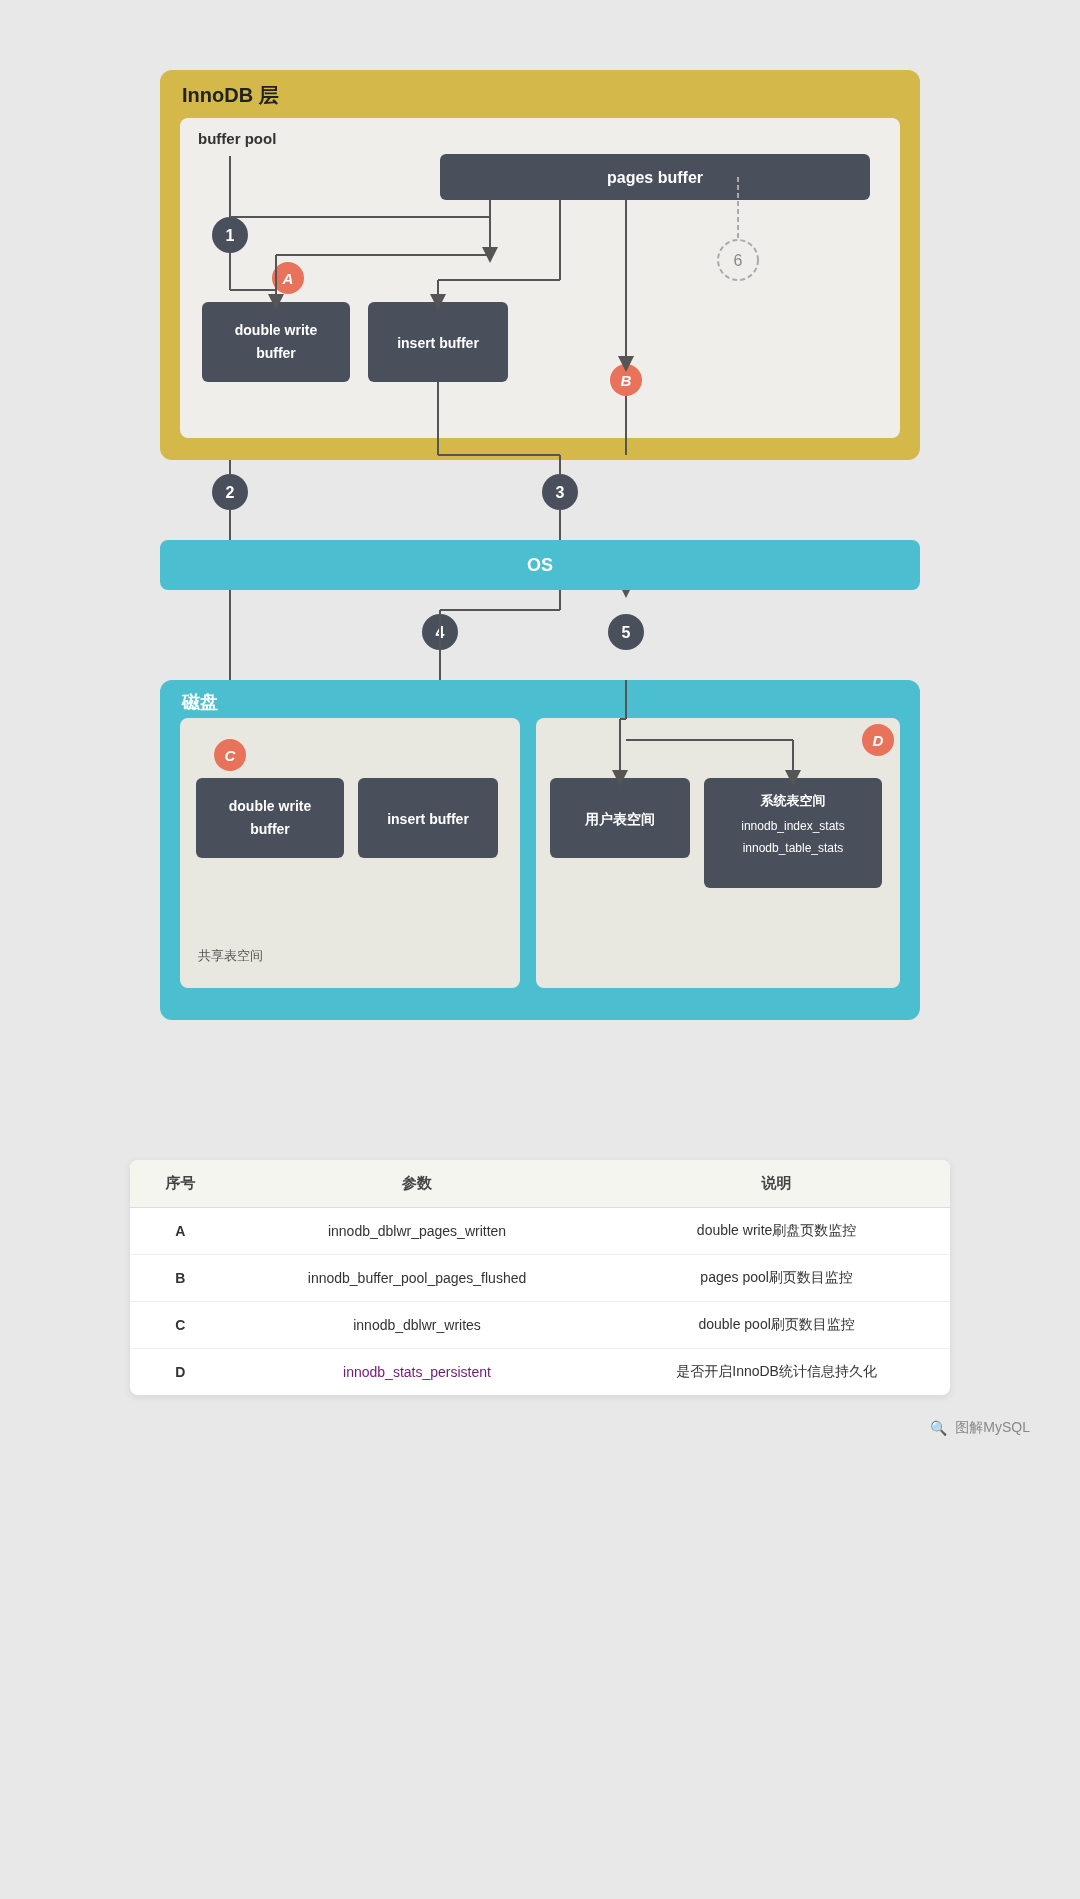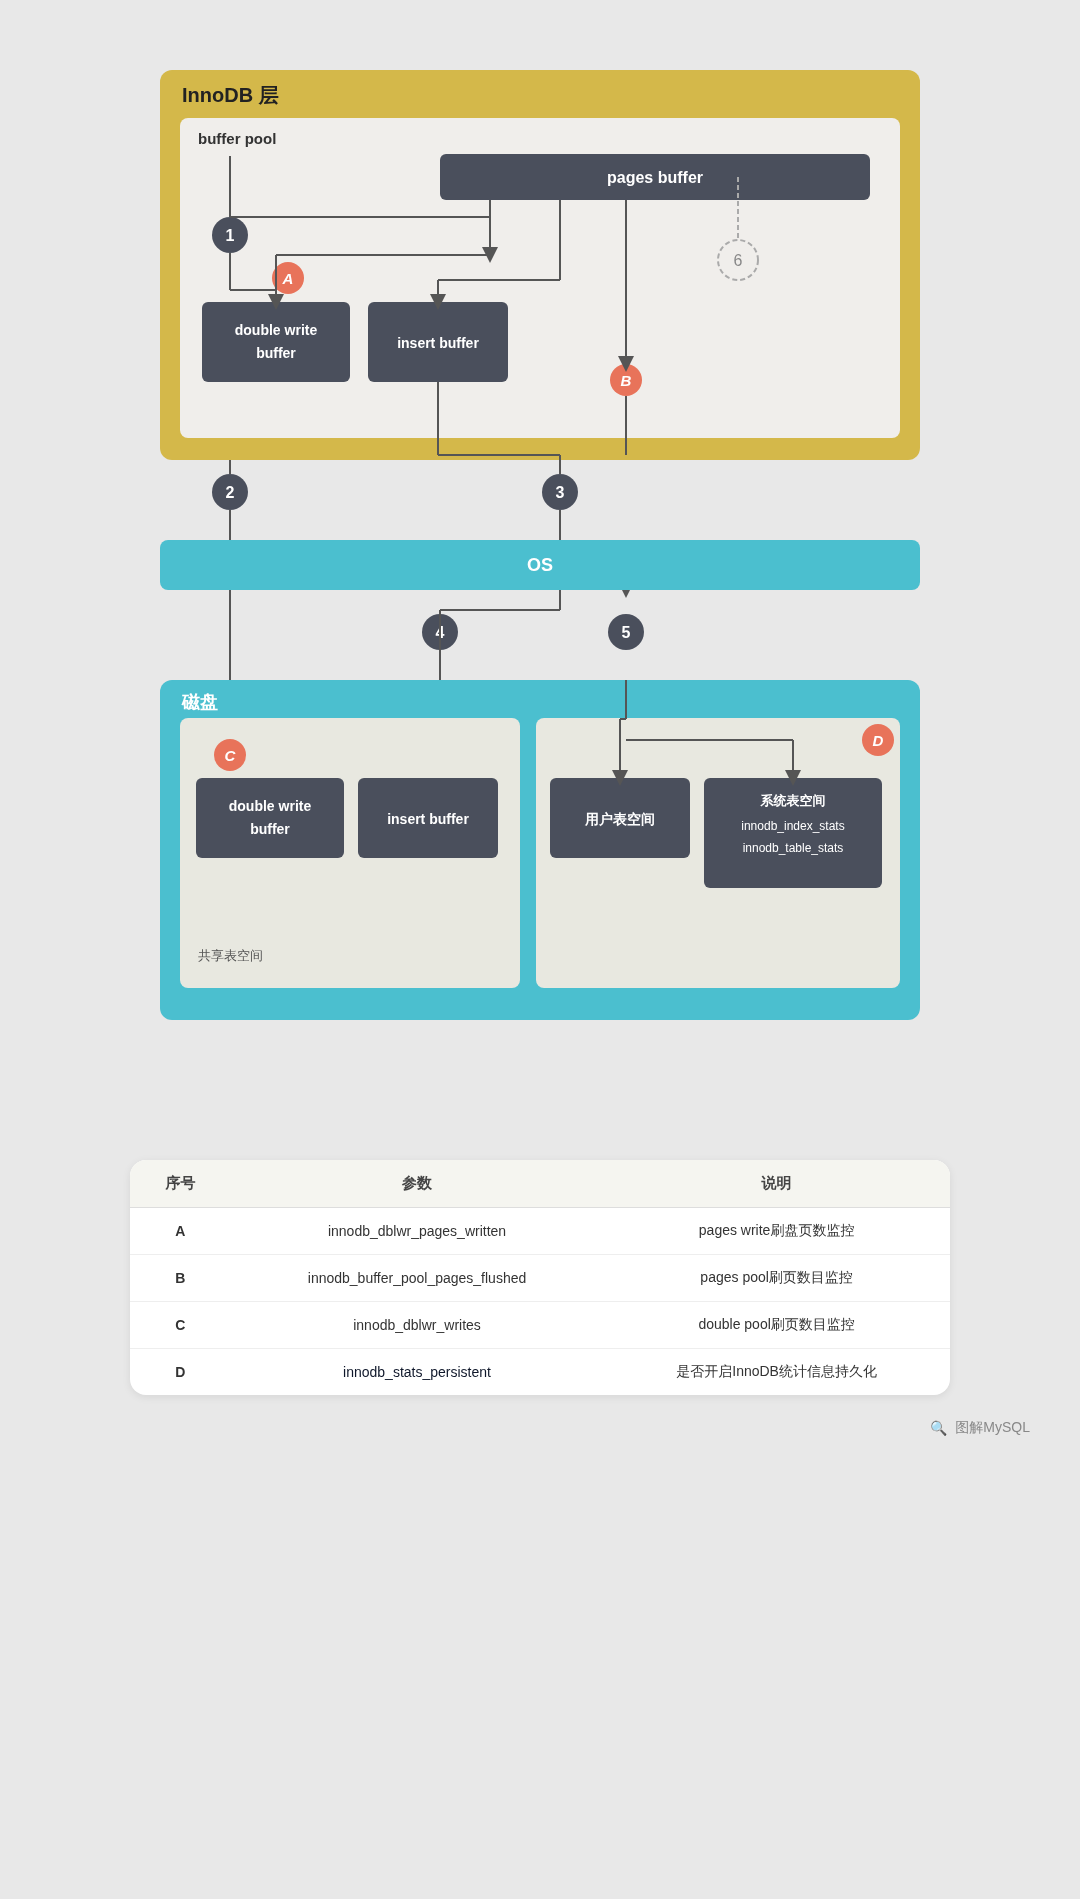--- a/index.html
+++ b/index.html
@@ -14,21 +14,21 @@
       padding: 60px 50px 40px;
     }
 
     
     .table-section {
       width: 100%;
       max-width: 820px;
       margin-top: 50px;
       border-collapse: collapse;
       background: #fff;
-      border-radius: 16px;
+      border-radius: 8px;
       overflow: hidden;
       box-shadow: 0 2px 8px rgba(0,0,0,0.08);
     }
     .table-section th {
       background: #f5f5f0;
       padding: 14px 20px;
       font-size: 15px;
       color: #444;
       font-weight: bold;
       text-align: center;
@@ -206,35 +206,35 @@
     <tr>
       <th>序号</th>
       <th>参数</th>
       <th>说明</th>
     </tr>
   </thead>
   <tbody id="table-body">
   <tr>
         <td>A</td>
         <td class="td-left">innodb_dblwr_pages_written</td>
-        <td class="td-left">pages write刷盘页数监控</td>
+        <td class="td-left">double write刷盘页数监控</td>
       </tr>
       <tr>
         <td>B</td>
         <td class="td-left">innodb_buffer_pool_pages_flushed</td>
         <td class="td-left">pages pool刷页数目监控</td>
       </tr>
       <tr>
         <td>C</td>
         <td class="td-left">innodb_dblwr_writes</td>
         <td class="td-left">double pool刷页数目监控</td>
       </tr>
       <tr>
         <td>D</td>
-        <td class="td-left" style="color: #0f172a; cursor: pointer;">innodb_stats_persistent</td>
+        <td class="td-left" style="color: #701a75; cursor: pointer;">innodb_stats_persistent</td>
         <td class="td-left">是否开启InnoDB统计信息持久化</td>
       </tr>
     </tbody>
 </table>
 
 <div class="watermark">
   <span>🔍</span>
   <span>图解MySQL</span>
 </div>
 

